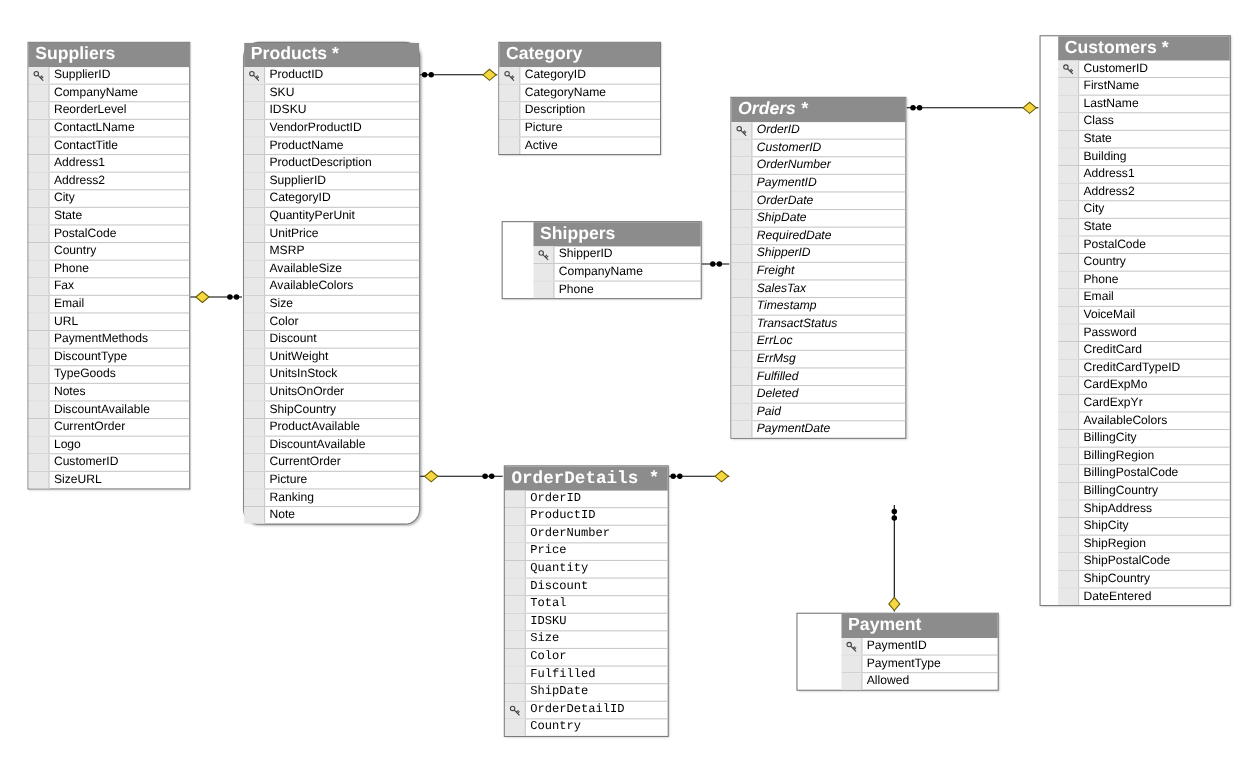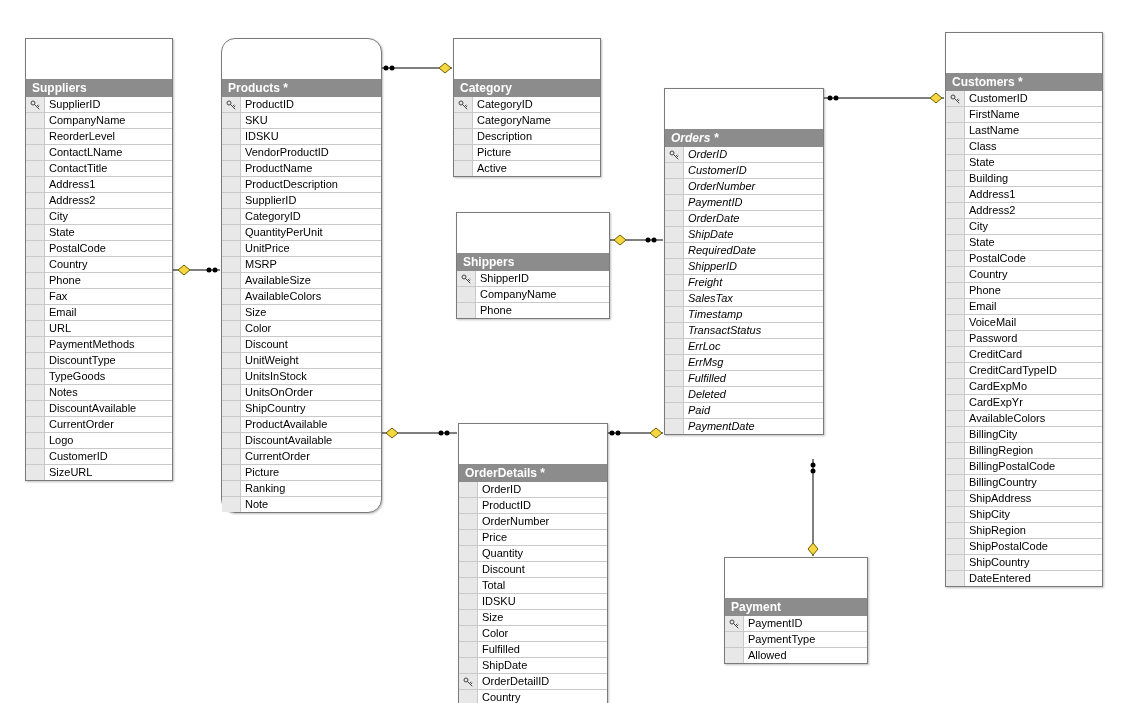--- a/index.html
+++ b/index.html
@@ -1,18 +1,18 @@
 <!DOCTYPE html>
 <html><head>
 <meta charset="utf-8">
 <style>
   html,body{margin:0;padding:0;background:#fff;font-family:"Tahoma",Geneva,sans-serif;font-size:11px;color:#000;}
   #canvas{position:relative;width:1140px;height:703px;background:#fff;overflow:hidden;}
   .tbl{position:absolute;border:1px solid #7a7a7a;background:#fff;box-shadow:1px 1px 2px rgba(0,0,0,.25);}
-  .tbl-title{background:#8c8c8c;color:#fff;font-weight:bold;padding:2px 6px;font-size:12px;white-space:nowrap;margin-top:40px;}
+  .tbl-title{background:#8c8c8c;color:#fff;font-weight:bold;padding:2px 6px;font-size:16px;white-space:nowrap;}
   .rows{display:block;}
   .row{display:flex;align-items:stretch;height:15px;border-top:1px solid #c9c9c9;}
   .rows .row:first-child{border-top:none;}
   .kcell{width:18px;min-width:18px;border-right:1px solid #c9c9c9;background:#e8e8e8;display:flex;align-items:center;justify-content:center;}
   .kcell svg{display:block;}
   .fname{padding:0 8px 0 4px;line-height:15px;font-size:11px;white-space:nowrap;} 
   svg.rel{position:absolute;top:0;left:0;width:1140px;height:703px;pointer-events:none;}
   .rel-line{stroke:#000;stroke-width:1;fill:none;}
   .rel-dot{fill:#000;}
   .rel-diamond{fill:#f5d742;stroke:#6e5c00;stroke-width:1;}
@@ -317,21 +317,21 @@
           <div class="row">
             <div class="kcell"></div>
             <div class="fname">Picture</div>
           </div>
           <div class="row">
             <div class="kcell"></div>
             <div class="fname">Active</div>
           </div>
         </div>
       </div>
-      <div class="tbl" style="left: 456px; top: 212px; width: 152px;">
+      <div class="tbl" style="left: 456px; top: 201px; width: 152px; padding-left: 28px;">
         <div class="tbl-title">Shippers</div>
         <div class="rows">
           <div class="row">
             <div class="kcell">
               <svg width="12" height="12" viewBox="0 0 24 24">
                 <circle cx="8" cy="8" r="4" fill="none" stroke="#444" stroke-width="2"></circle>
                 <path d="M11 11 L20 20 M17 17 L20 14 M15 15 L18 12" stroke="#444" stroke-width="2" stroke-linecap="round"></path>
               </svg>
             </div>
             <div class="fname">ShipperID</div>
@@ -339,21 +339,21 @@
           <div class="row">
             <div class="kcell"></div>
             <div class="fname">CompanyName</div>
           </div>
           <div class="row">
             <div class="kcell"></div>
             <div class="fname">Phone</div>
           </div>
         </div>
       </div>
-      <div class="tbl" style="left: 458px; top: 423px; width: 148px;">
+      <div class="tbl" style="left: 458px; top: 423px; width: 148px; font-family: Liberation Mono, monospace;">
         <div class="tbl-title">OrderDetails *</div>
         <div class="rows">
           <div class="row">
             <div class="kcell"></div>
             <div class="fname">OrderID</div>
           </div>
           <div class="row">
             <div class="kcell"></div>
             <div class="fname">ProductID</div>
           </div>
@@ -487,21 +487,21 @@
           <div class="row">
             <div class="kcell"></div>
             <div class="fname">Paid</div>
           </div>
           <div class="row">
             <div class="kcell"></div>
             <div class="fname">PaymentDate</div>
           </div>
         </div>
       </div>
-      <div class="tbl" style="left: 724px; top: 557px; width: 142px;">
+      <div class="tbl" style="left: 724px; top: 557px; width: 142px; padding-left: 40px;">
         <div class="tbl-title">Payment</div>
         <div class="rows">
           <div class="row">
             <div class="kcell">
               <svg width="12" height="12" viewBox="0 0 24 24">
                 <circle cx="8" cy="8" r="4" fill="none" stroke="#444" stroke-width="2"></circle>
                 <path d="M11 11 L20 20 M17 17 L20 14 M15 15 L18 12" stroke="#444" stroke-width="2" stroke-linecap="round"></path>
               </svg>
             </div>
             <div class="fname">PaymentID</div>
@@ -509,21 +509,21 @@
           <div class="row">
             <div class="kcell"></div>
             <div class="fname">PaymentType</div>
           </div>
           <div class="row">
             <div class="kcell"></div>
             <div class="fname">Allowed</div>
           </div>
         </div>
       </div>
-      <div class="tbl" style="left: 945px; top: 32px; width: 156px;">
+      <div class="tbl" style="left: 945px; top: 32px; width: 156px; padding-left: 16px;">
         <div class="tbl-title">Customers *</div>
         <div class="rows">
           <div class="row">
             <div class="kcell">
               <svg width="12" height="12" viewBox="0 0 24 24">
                 <circle cx="8" cy="8" r="4" fill="none" stroke="#444" stroke-width="2"></circle>
                 <path d="M11 11 L20 20 M17 17 L20 14 M15 15 L18 12" stroke="#444" stroke-width="2" stroke-linecap="round"></path>
               </svg>
             </div>
             <div class="fname">CustomerID</div>

